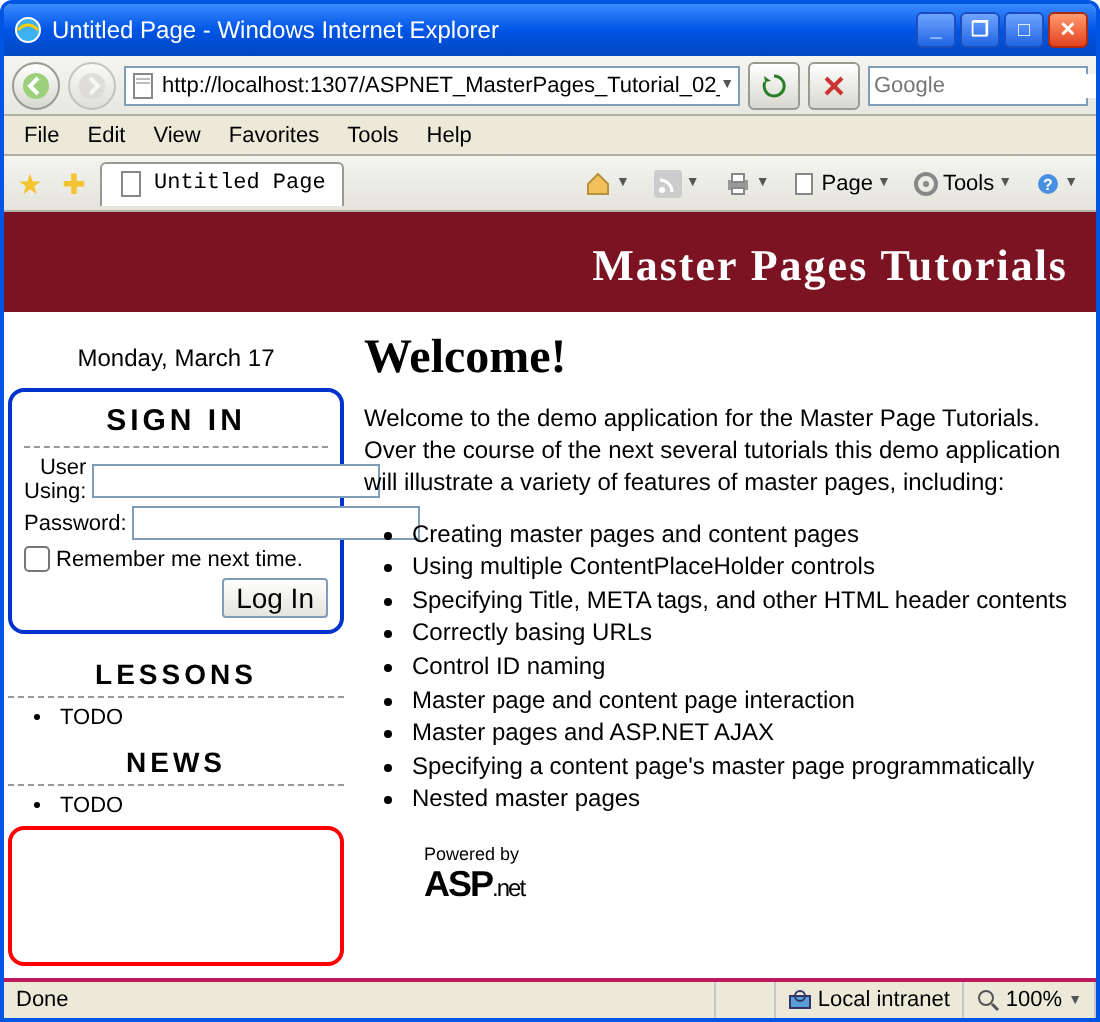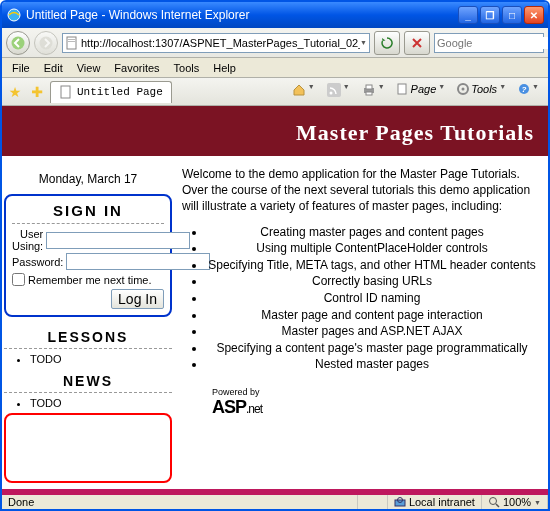--- a/index.html
+++ b/index.html
@@ -27,21 +27,21 @@
 
   
   .menubar { height:20px; background:#ece9d8; border-bottom:1px solid #b0b0a8; display:flex; align-items:center; padding:0 4px; gap:2px; }
   .menuitem { padding:2px 6px; font-size:11px; }
 
   
   .tabbar { height:28px; background:linear-gradient(#f4f4f0,#e4e4dc); border-bottom:1px solid #b0b0a8; display:flex; align-items:center; padding:0 4px; gap:4px; }
   .favstar { width:18px; height:18px; color:#f4c430; font-size:14px; display:flex; align-items:center; justify-content:center; }
   .tab { height:22px; background:#fff; border:1px solid #9a9a90; border-bottom:none; border-radius:3px 3px 0 0; display:flex; align-items:center; padding:0 8px; gap:4px; font-size:11px; min-width:120px;font-family:Liberation Mono, monospace; }
   .toolbar-right { margin-left:auto; display:flex; gap:2px; align-items:center; }
-  .tbtn { height:20px; padding:0 4px; display:flex; gap:2px; font-size:11px; border:1px solid transparent; border-radius:2px;font-style:italic; }
+  .tbtn { height:20px; padding:0 4px; display:flex; align-items:center; gap:2px; font-size:11px; border:1px solid transparent; border-radius:2px; }
   .drop { font-size:7px; color:#555; }
 
   
   .viewport { flex:1; background:#fff; overflow:auto; position:relative; }
   .banner { background:#7b1323; color:#fff; padding:14px 14px 10px 0; text-align:right; font-family:"Trebuchet MS","Comic Sans MS",cursive; font-size:22px; font-weight:bold; letter-spacing:1px; border-bottom:4px solid #fff; }
   .page-body { display:flex; padding:6px 10px 10px 2px; gap:10px; }
   .leftcol { width:168px; }
   .datestamp { text-align:center; font-family:"Trebuchet MS",sans-serif; font-size:12px; padding:6px 0 8px; }
   .panel { border:2px solid #0033cc; border-radius:8px; padding:4px 6px 6px; margin-bottom:10px; }
   .panel.red { border-color:#ff0000; height:70px; }
@@ -51,29 +51,29 @@
   .formrow input[type=text], .formrow input[type=password] { flex:1; border:1px solid #7f9db9; height:17px; font-size:11px; }
   .remember { display:flex; align-items:center; gap:3px; font-size:11px; margin:3px 0; }
   .loginbtn { float:right; font-size:14px; padding:1px 6px; border:1px solid #7f9db9; background:linear-gradient(#fff,#e4e4dc); border-radius:2px; }
   .sect-h { font-family:"Trebuchet MS",sans-serif; font-size:14px; letter-spacing:2px; border-bottom:1px dashed #999; text-align:center; padding:2px 0 3px; margin:6px 0 4px; font-weight:bold; }
   .leftcol ul { list-style:disc; padding-left:26px; font-size:11px; }
   .leftcol ul li { margin:4px 0; }
   
   .maincol { flex:1; }
   .maincol h1 { font-family:"Trebuchet MS","Comic Sans MS",cursive; font-size:24px; font-weight:bold; margin-bottom:8px; }
   .maincol p { font-family:"Trebuchet MS",sans-serif; font-size:12px; line-height:1.35; margin-bottom:10px; }
-  .maincol ul { list-style:disc; padding-left:24px; font-family:"Trebuchet MS",sans-serif; font-size:12px;text-align:center; }
+  .maincol ul { list-style:disc; padding-left:24px; font-family:"Trebuchet MS",sans-serif; font-size:12px; }
   .maincol ul li { margin:1px 0; line-height:1.3; }
   .powered { margin-top:14px; padding-left:30px; }
   .powered .small { font-size:9px; font-family:Arial; }
   .asp-logo { font-family:Liberation Sans, sans-serif; font-weight:bold; font-size:18px; letter-spacing:-1px; }
   .asp-logo .net { font-size:12px; font-weight:normal; }
 
   
-  .statusbar { height:20px; background:#ece9d8; border-top:6px solid #be185d; display:flex; align-items:center; font-size:11px; }
+  .statusbar { height:20px; background:#ece9d8; border-top:2px solid #be185d; display:flex; align-items:center; font-size:11px; }
   .statusbar .cell { padding:0 6px; border-right:1px solid #c8c8c0; height:100%; display:flex; align-items:center; gap:3px; }
   .statusbar .cell.flex { flex:1; }
   
   svg { display:block; }
 </style>
 </head>
 <body>
 
 <div class="window">
 
@@ -237,20 +237,21 @@
 
         <div class="sect-h">NEWS</div>
         <ul>
           <li>TODO</li>
         </ul>
 
         <div class="panel red"></div>
       </div>
 
       <div class="maincol">
+        <h1>Welcome!</h1>
         <p>Welcome to the demo application for the Master Page Tutorials. Over the course of the next several tutorials this demo application will illustrate a variety of features of master pages, including:</p>
         <ul>
           <li>Creating master pages and content pages</li>
           <li>Using multiple ContentPlaceHolder controls</li>
           <li>Specifying Title, META tags, and other HTML header contents</li>
           <li>Correctly basing URLs</li>
           <li>Control ID naming</li>
           <li>Master page and content page interaction</li>
           <li>Master pages and ASP.NET AJAX</li>
           <li>Specifying a content page's master page programmatically</li>

